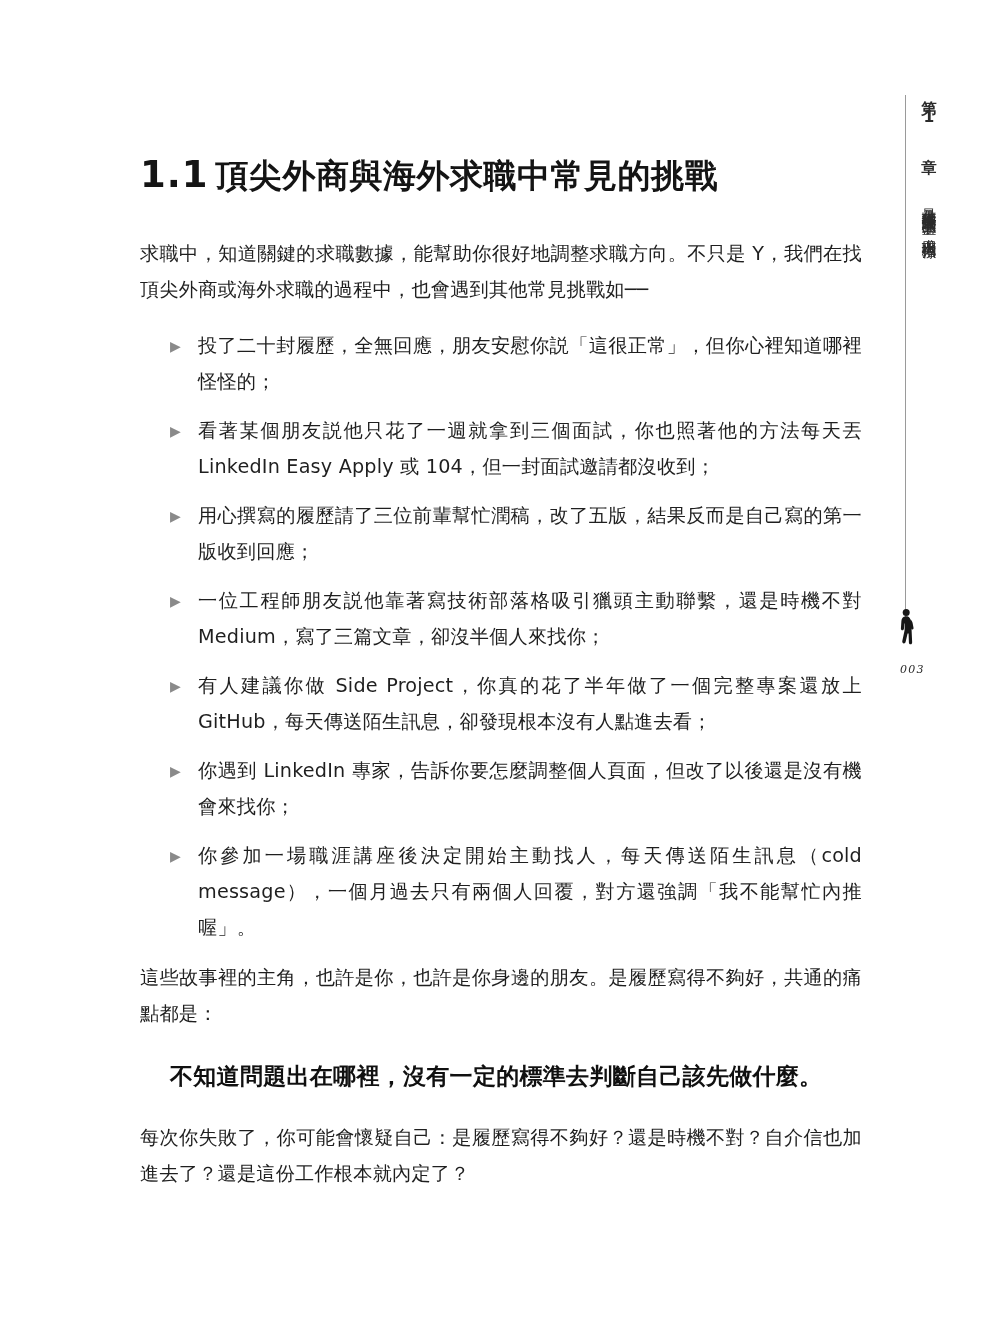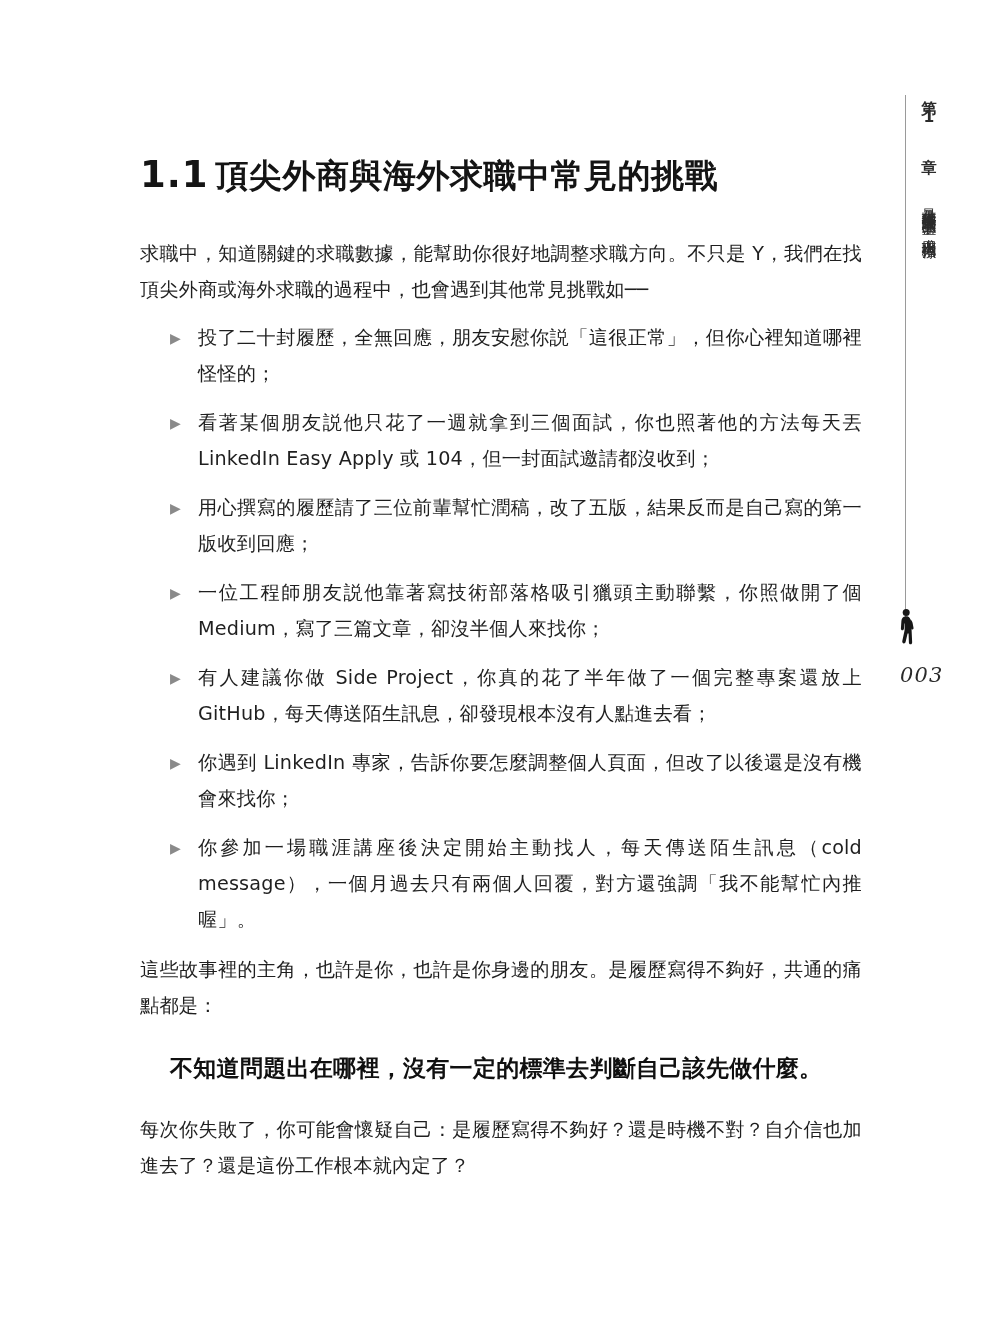--- a/index.html
+++ b/index.html
@@ -48,21 +48,21 @@
 
   .para {
     font-size: 19.2px;
     line-height: 36px;
     color: #1f1f1f;
     margin: 0 0 16px 0;
     text-align: justify;
     letter-spacing: 0.2px;
   }
 
-  .para-lead { margin-bottom: 12px; }
+  .para-lead { margin-bottom: 20px; }
 
   
   .bullets {
     list-style: none;
     margin: 0 0 14px 0;
     padding: 0 0 0 30px;
   }
   .bullets li {
     position: relative;
     font-size: 19.2px;
@@ -146,21 +146,21 @@
     left: 12px;
     top: 520px;
     width: 22px;
     height: 42px;
   }
 
   .folio {
     position: absolute;
     left: 16px;
     top: 575px;
-    font-size: 21px;
+    font-size: 11px;
     font-style: italic;
     letter-spacing: 1.2px;
     color: #2a2a2a;
     font-family: "DejaVu Serif", "Liberation Serif", serif;
   }
 </style>
 </head>
 <body>
 
 <div class="page">
@@ -181,21 +181,21 @@
       <li>
         <span class="bullet-marker">▶</span>
         <span>看著某個朋友説他只花了一週就拿到三個面試，你也照著他的方法每天丟 LinkedIn Easy Apply 或 104，但一封面試邀請都沒收到；</span>
       </li>
       <li>
         <span class="bullet-marker">▶</span>
         <span>用心撰寫的履歷請了三位前輩幫忙潤稿，改了五版，結果反而是自己寫的第一版收到回應；</span>
       </li>
       <li>
         <span class="bullet-marker">▶</span>
-        <span>一位工程師朋友説他靠著寫技術部落格吸引獵頭主動聯繫，你照做開了個 Medium，寫了三篇文章，卻沒半個人來找你；</span>
+        <span>一位工程師朋友説他靠著寫技術部落格吸引獵頭主動聯繫，還是時機不對 Medium，寫了三篇文章，卻沒半個人來找你；</span>
       </li>
       <li>
         <span class="bullet-marker">▶</span>
         <span>有人建議你做 Side Project，你真的花了半年做了一個完整專案還放上 GitHub，每天傳送陌生訊息，卻發現根本沒有人點進去看；</span>
       </li>
       <li>
         <span class="bullet-marker">▶</span>
         <span>你遇到 LinkedIn 專家，告訴你要怎麼調整個人頁面，但改了以後還是沒有機會來找你；</span>
       </li>
       <li>

